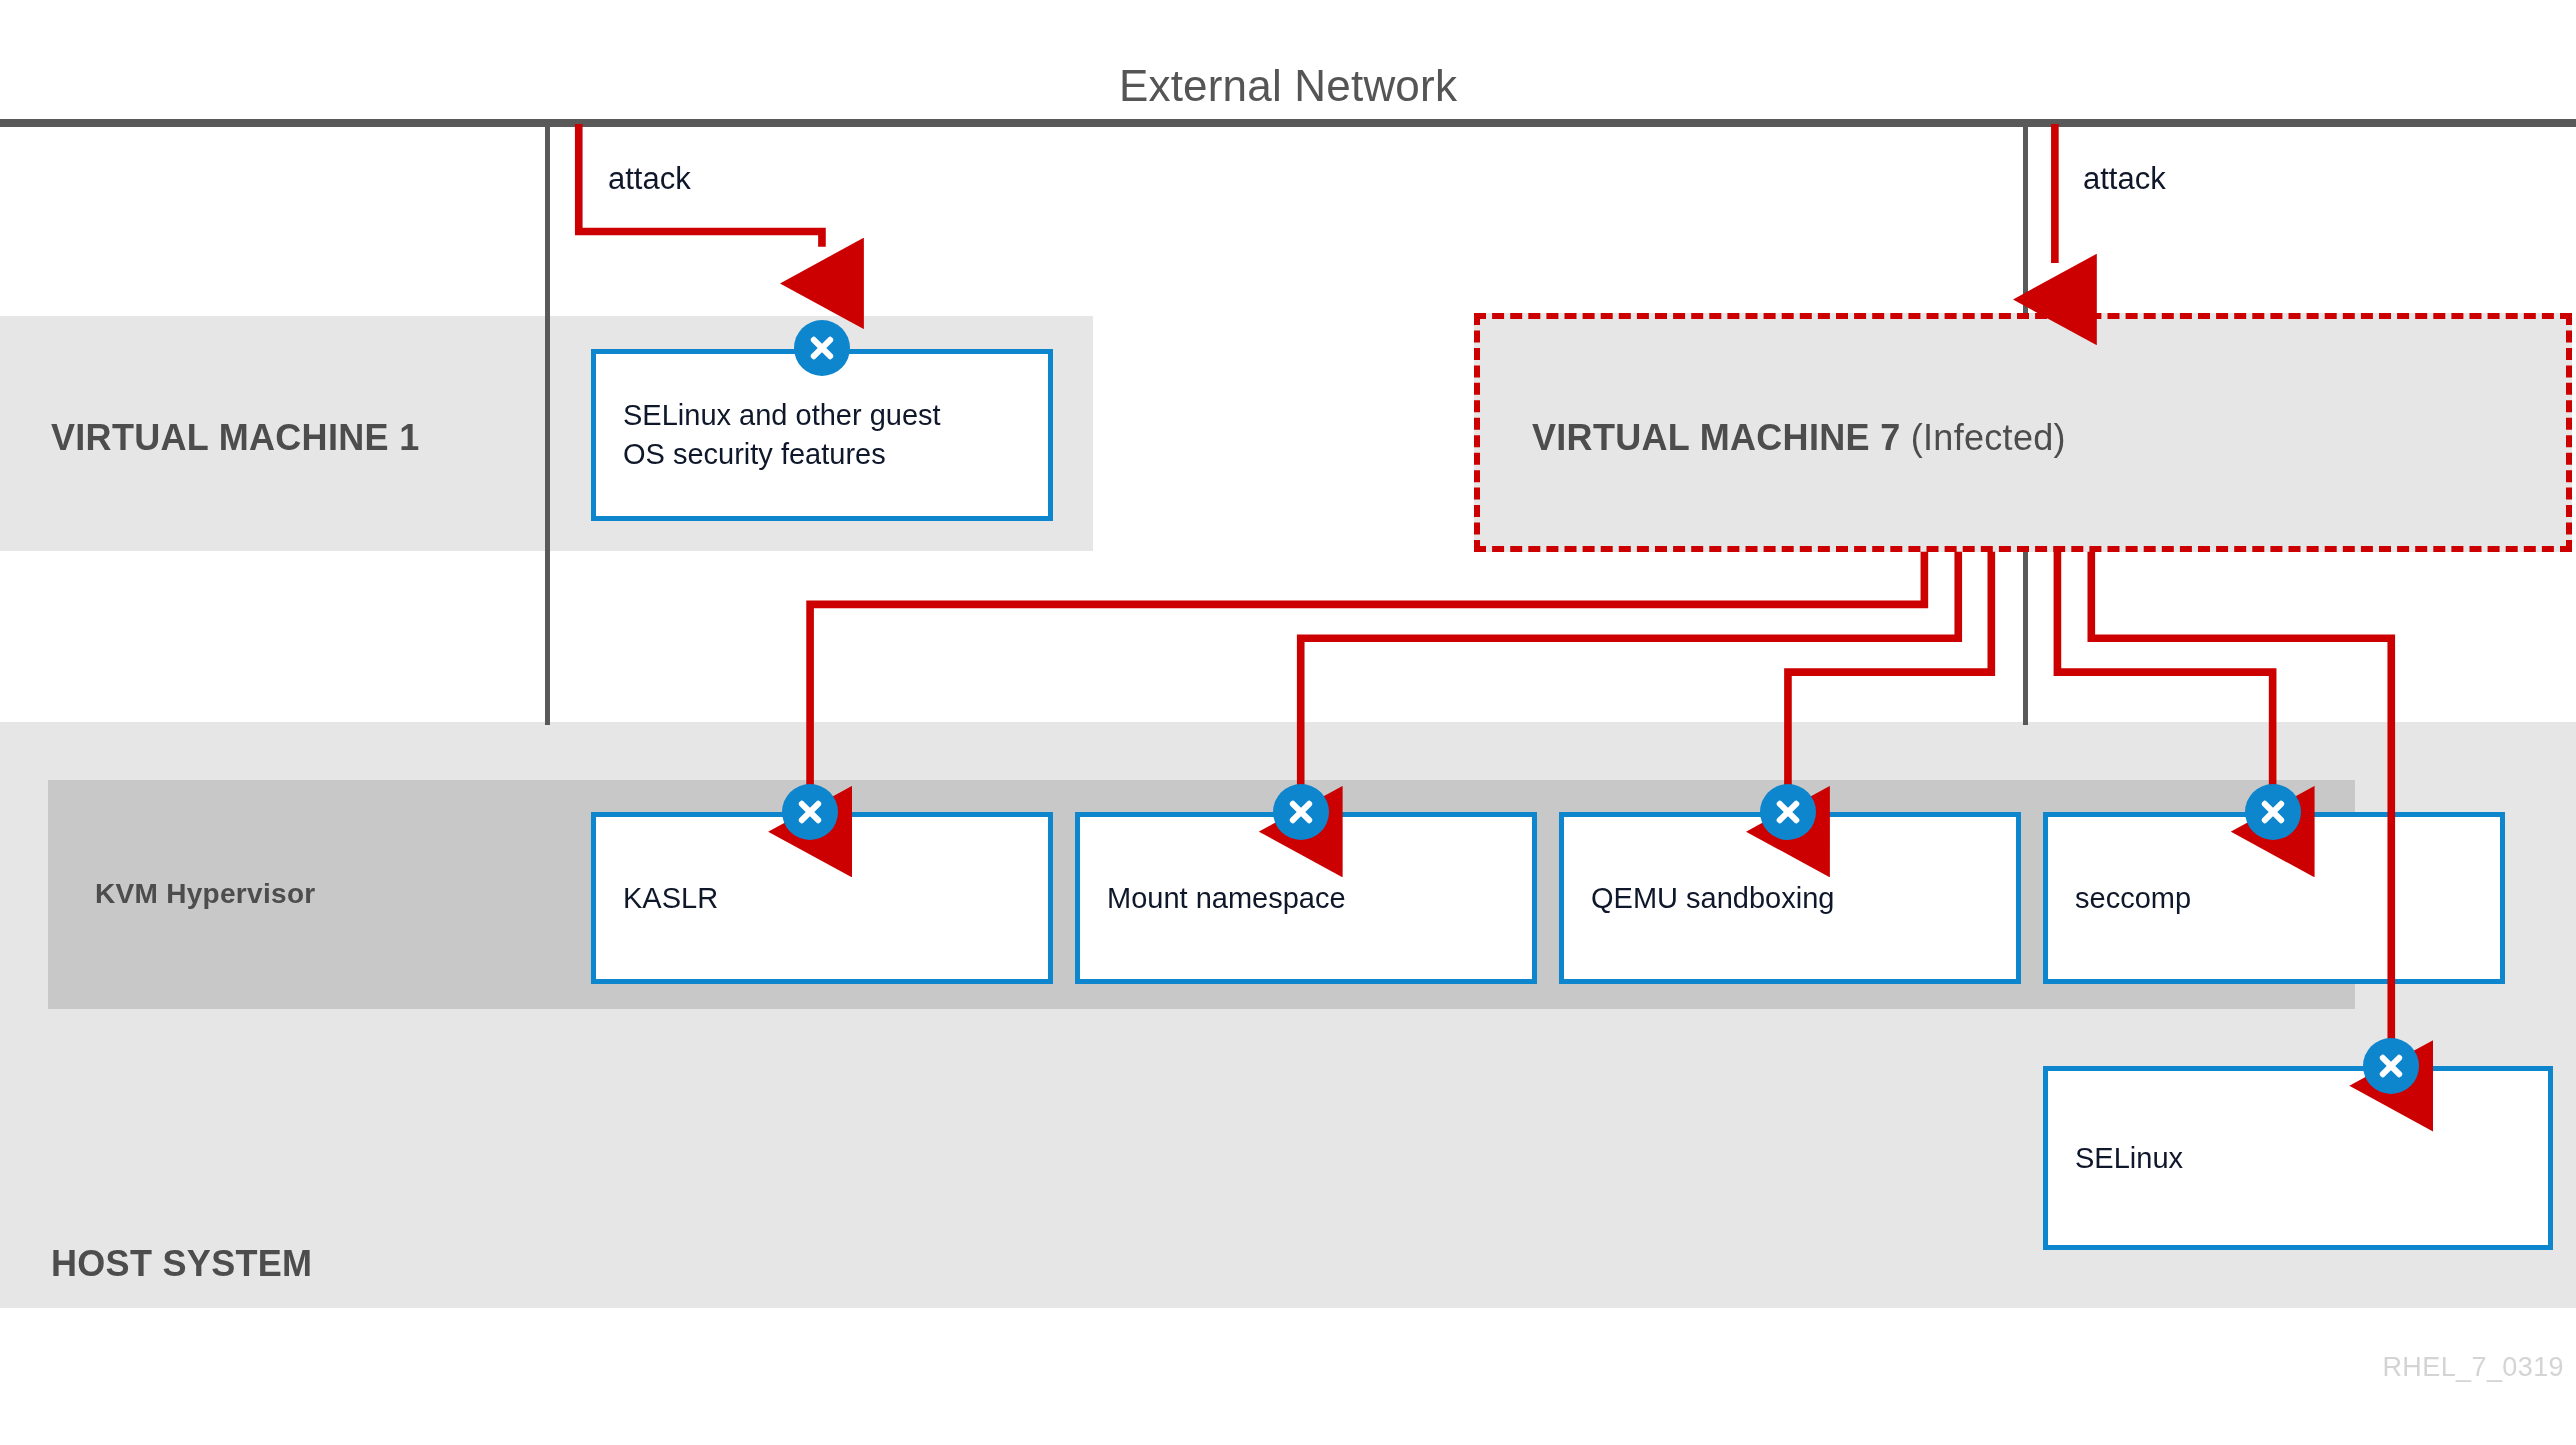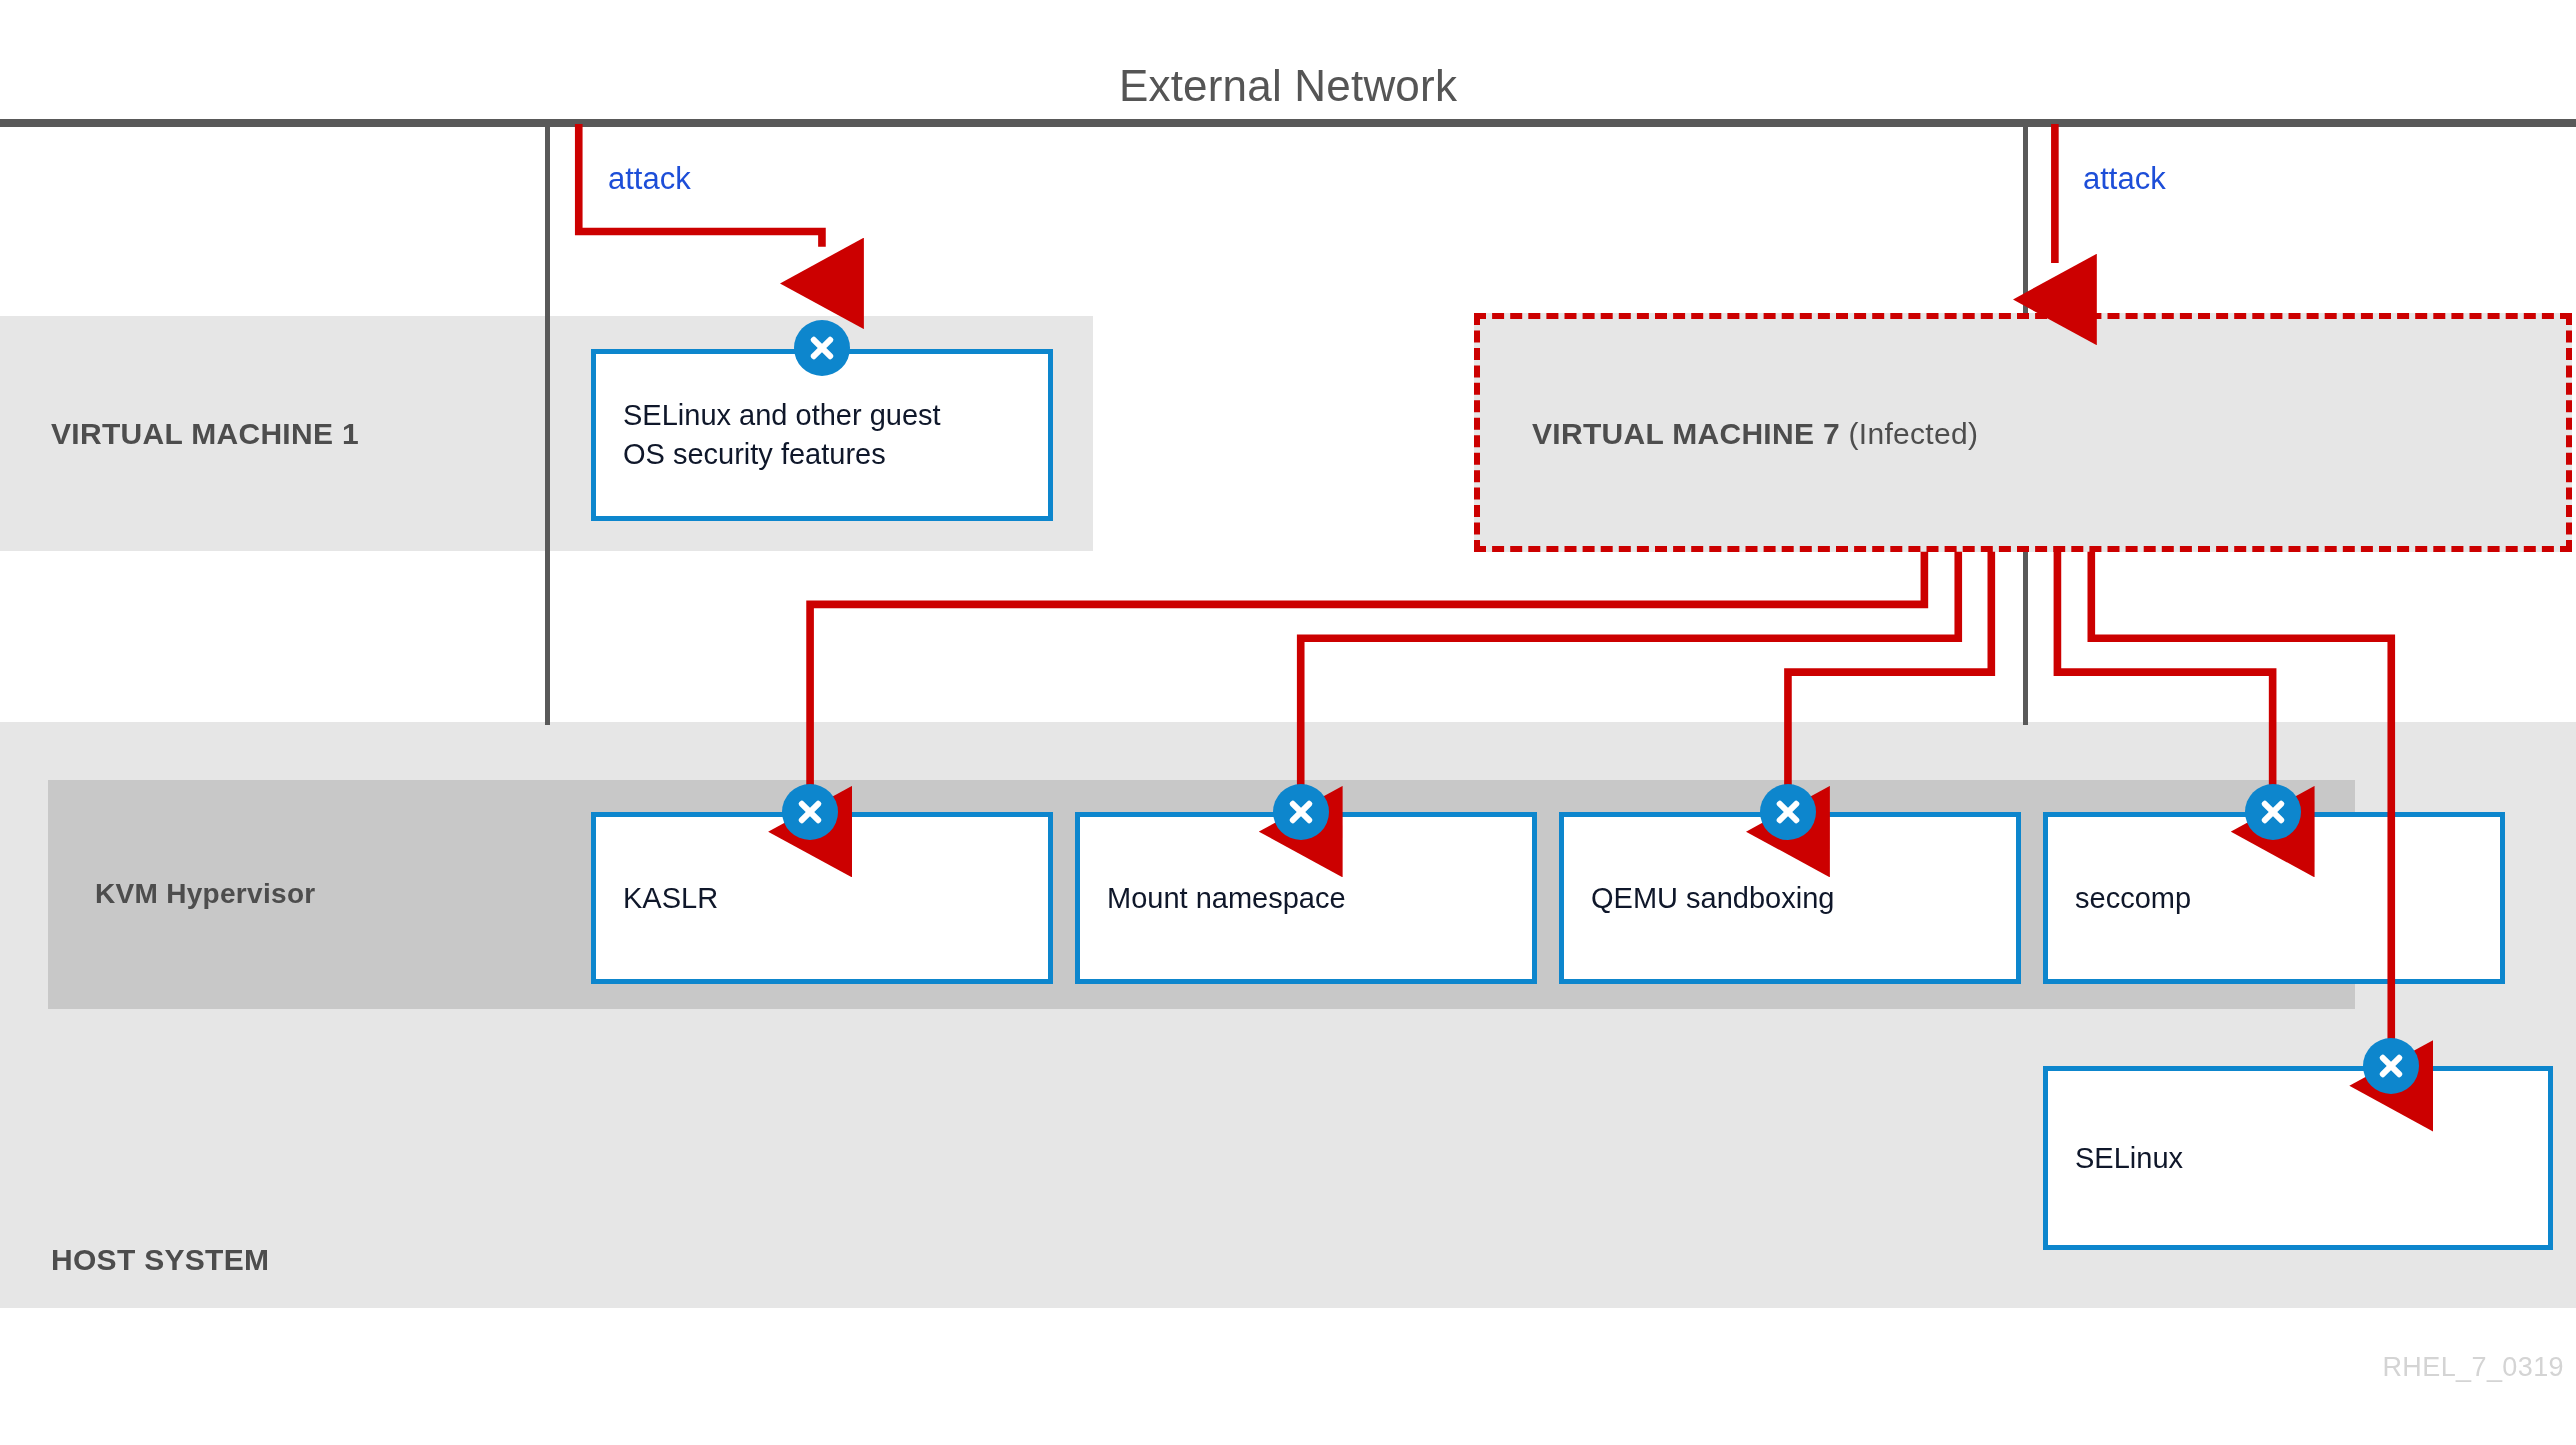--- a/index.html
+++ b/index.html
@@ -53,21 +53,21 @@
     position: absolute;
     width: 5.1px;
     background: #595959;
   }
   #vdiv-left  { left: 545px;  top: 126px; height: 599px; }
   #vdiv-right { left: 2023px; top: 126px; height: 599px; }
 
   
   .section-label {
     position: absolute;
-    font-size: 30px;
+    font-size: 36px;
     font-weight: bold;
     color: #4d4d4d;
     letter-spacing: 0.3px;
     white-space: nowrap;
   }
   #vm1-label  { left: 51px; top: 417px; }
   #kvm-label  { left: 95px; top: 878px; font-size: 28px; }
   #host-label { left: 51px; top: 1209px; margin-top: 34px; }
   #vm2-label  { left: 1532px; top: 417px; }
   #vm2-label .suffix { font-weight: normal; }
@@ -120,21 +120,21 @@
     background: #ffffff;
     border-radius: 2.5px;
   }
   .xbadge::before { transform: translate(-50%,-50%) rotate(45deg); }
   .xbadge::after  { transform: translate(-50%,-50%) rotate(-45deg); }
 
   
   .attack-label {
     position: absolute;
     font-size: 31px;
-    color: #1d4ed8;
+    color: #0f172a;
     white-space: nowrap;
   }
   
   #wires {
     position: absolute;
     left: 0; top: 0;
     width: 2576px; height: 1446px;
     pointer-events: none;
   }
   

